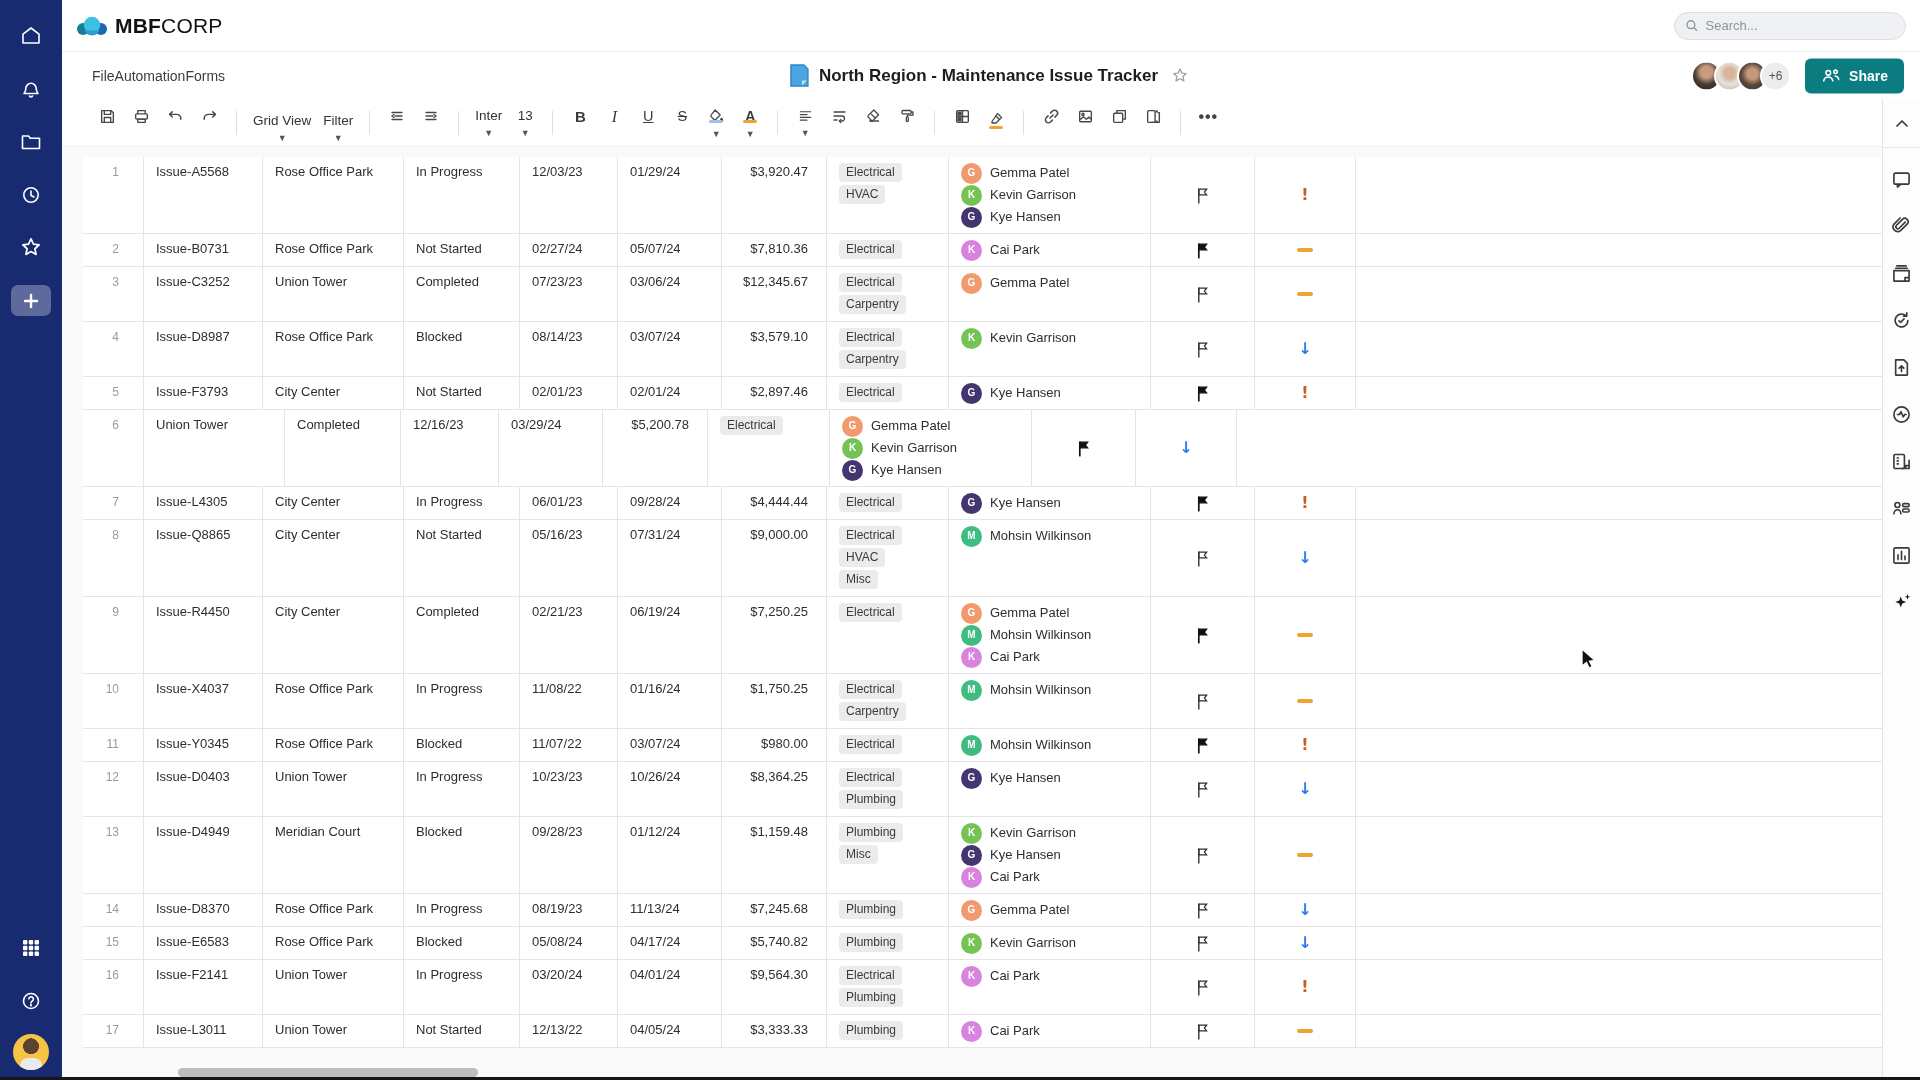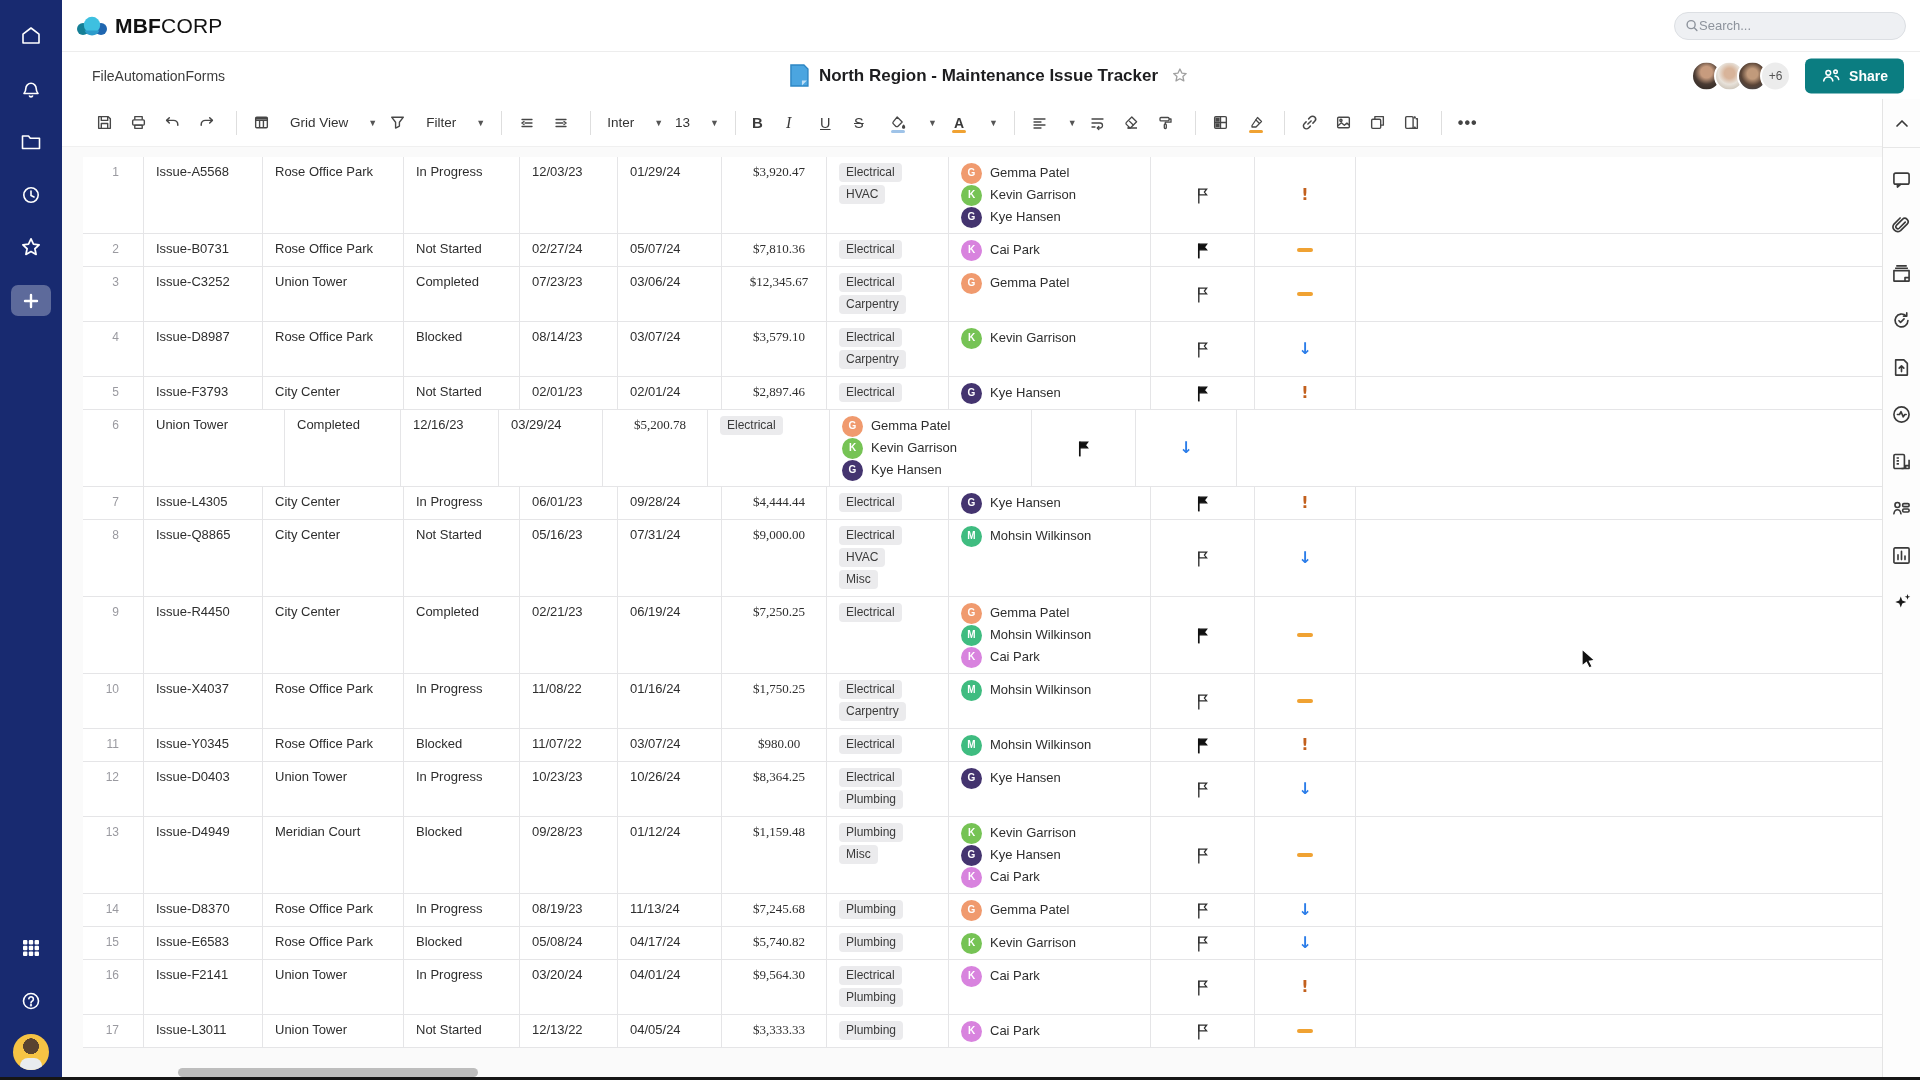--- a/index.html
+++ b/index.html
@@ -24,21 +24,21 @@
 
   
   .main { flex:1; display:flex; flex-direction:column; min-width:0; }
 
   .topbar { height:52px; display:flex; align-items:center; justify-content:space-between;
             padding:0 14px 0 14px; border-bottom:1px solid #ededed; background:#fff; }
   .logo { display:flex; align-items:center; gap:7px; }
   .logo-text { font-size:21px; color:#121212; letter-spacing:.2px; }
   .logo-text b { font-weight:800; }
   .searchbox { width:232px; height:28px; background:#eef0f3; border:1px solid #dcdfe3;
-               border-radius:15px; display:flex; align-items:center; padding:0 10px; }
+               border-radius:15px; display:flex; align-items:center; padding:0 10px; gap:7px; }
   .searchbox input { border:none; background:transparent; outline:none; font-size:13px;
                      color:#444; width:100%; font-family:"Liberation Sans",sans-serif; }
   .searchbox input::placeholder { color:#8d939c; }
 
   .menurow { height:47px; position:relative; display:flex; align-items:center; background:#fff; }
   .menus { display:flex; padding-left:30px; }
   .menu-item { font-size:14px; color:#3c3c3c; background:none; border:none; cursor:pointer; }
   .titlewrap { position:absolute; left:50%; top:50%; transform:translate(-50%,-50%);
                display:flex; align-items:center; gap:9px; white-space:nowrap; }
   .doc-title { font-size:17px; font-weight:700; color:#1d1d1f; }
@@ -55,22 +55,22 @@
         background:#0b7d81; color:#fff; font-size:14px; font-weight:700; display:flex;
         align-items:center; gap:8px; cursor:pointer; }
 
   .contentrow { flex:1; display:flex; min-height:0; }
   .workarea { flex:1; display:flex; flex-direction:column; min-width:0; }
 
   
   .toolbar { height:48px; display:flex; align-items:center; padding-left:30px; gap:4px;
              background:#fff; border-bottom:1px solid #f0f0f0; }
   .tb { height:30px; min-width:30px; border:none; background:none; display:flex;
-        align-items:center; justify-content:flex-start; gap:20px; cursor:pointer;
-        color:#3c3c3c; padding:0 4px; border-radius:4px; }
+        align-items:center; justify-content:flex-start; gap:5px; cursor:pointer;
+        color:#3c3c3c; padding:0 4px; border-radius:4px;flex-direction:column; }
   .tb .lbl { font-size:13.5px; color:#333; }
   .glyph-b { font-weight:800; font-size:15px; }
   .glyph-i { font-style:italic; font-family:"Liberation Serif",serif; font-size:16px; }
   .glyph-u { text-decoration:underline; font-size:14.5px; }
   .glyph-s { text-decoration:line-through; font-size:14.5px; }
   .caret { font-size:9px; color:#555; }
   .tsep { width:1px; height:24px; background:#dedede; margin:0 8px; flex:0 0 1px; }
   .colorbar { position:absolute; left:3px; right:3px; bottom:1px; height:3px; border-radius:2px; }
   .cwrap { position:relative; width:20px; height:22px; display:flex; align-items:center; justify-content:center; }
   .more-dots { font-size:16px; letter-spacing:1px; color:#444; font-weight:700; }
@@ -87,21 +87,21 @@
   .w-id   { width:119px; flex:0 0 119px; }
   .w-loc  { width:141px; flex:0 0 141px; }
   .w-status{width:116px; flex:0 0 116px; }
   .w-start{ width:98px;  flex:0 0 98px; }
   .w-end  { width:104px; flex:0 0 104px; }
   .w-bill { width:105px; flex:0 0 105px; }
   .w-spec { width:122px; flex:0 0 122px; }
   .w-tech { width:202px; flex:0 0 202px; }
   .w-rev  { width:104px; flex:0 0 104px; }
   .w-pri  { width:101px; flex:0 0 101px; }
-  .cell.right { text-align:center; padding-right:2px;font-family:Liberation Serif, serif; }
+  .cell.right { text-align:right; padding-right:18px; }
   .filler { flex:1; border-right:none; }
   .cell.centered { display:flex; align-items:center; justify-content:center; padding:0; }
   .chip { display:inline-block; background:#ebebed; border-radius:4px; padding:0 7px;
           font-size:12px; color:#3a3a3a; line-height:19px; margin:1px 0 2px; }
   .chipstack { display:flex; flex-direction:column; align-items:flex-start; }
   .techline { display:flex; align-items:center; gap:8px; height:22px; }
   .tava { width:21px; height:21px; border-radius:50%; color:#fff; font-size:10px;
           font-weight:700; display:flex; align-items:center; justify-content:center; flex:0 0 21px; }
   .dash-bar { width:16px; height:4px; border-radius:2px; display:inline-block; }
   .pri-glyph { font-family:"DejaVu Sans",sans-serif; font-weight:800; font-size:16px; }

